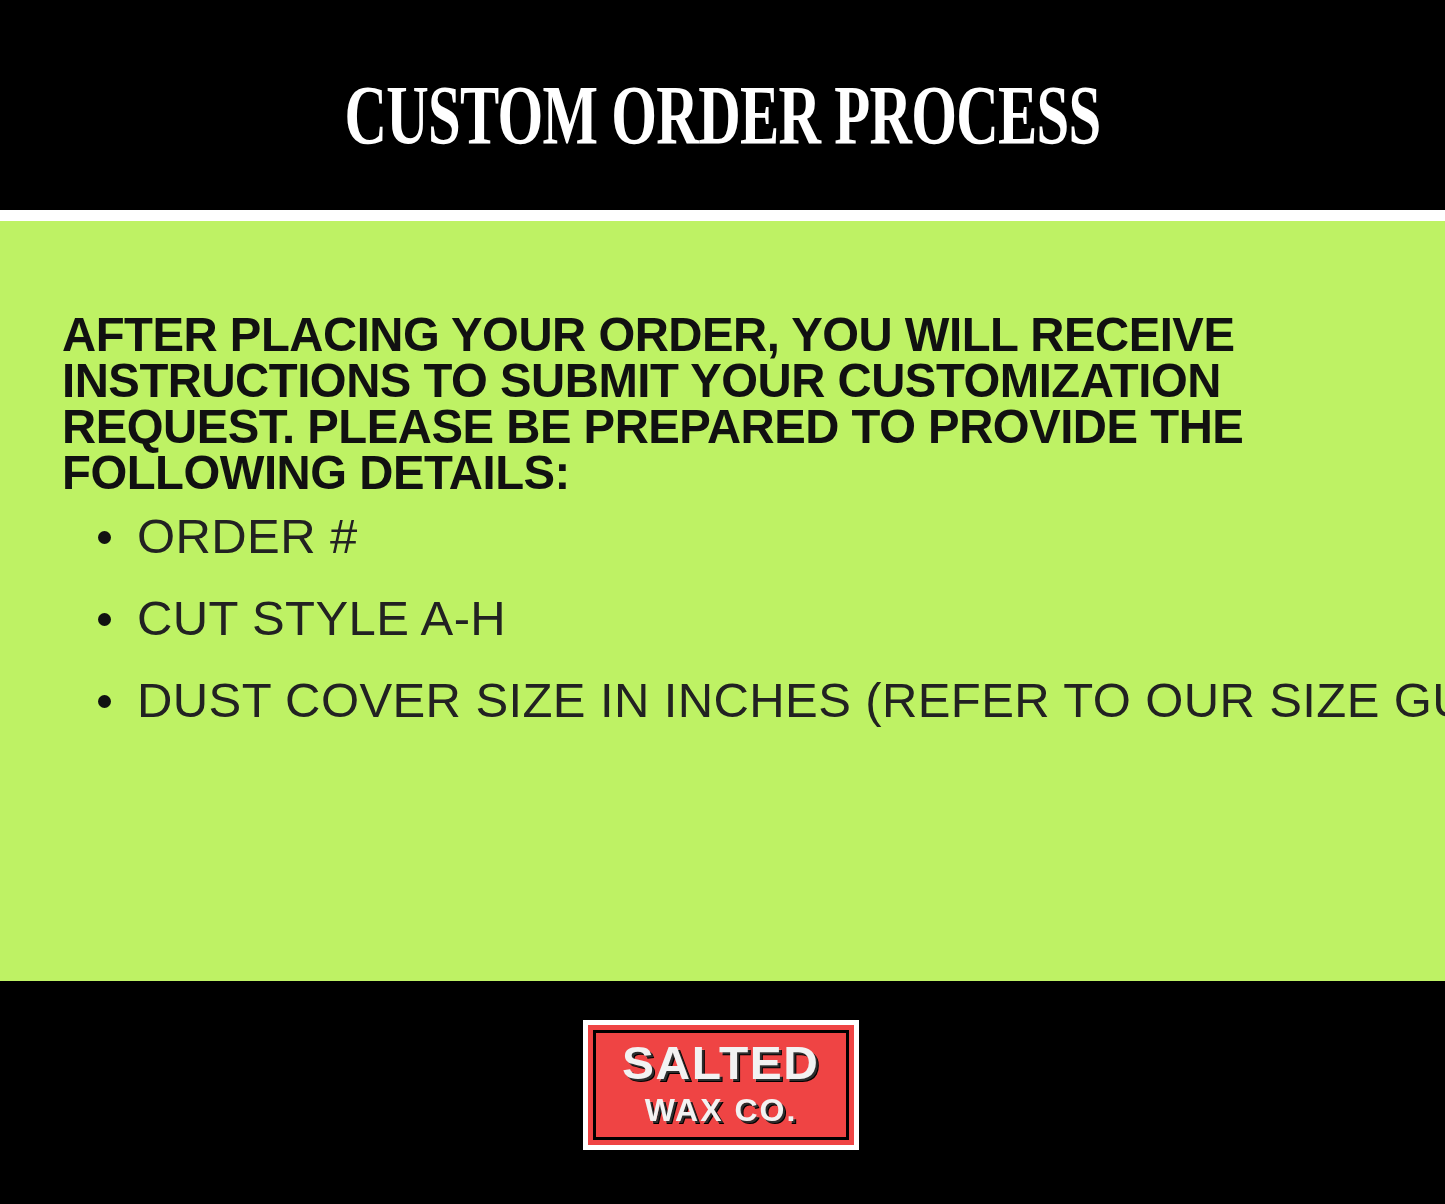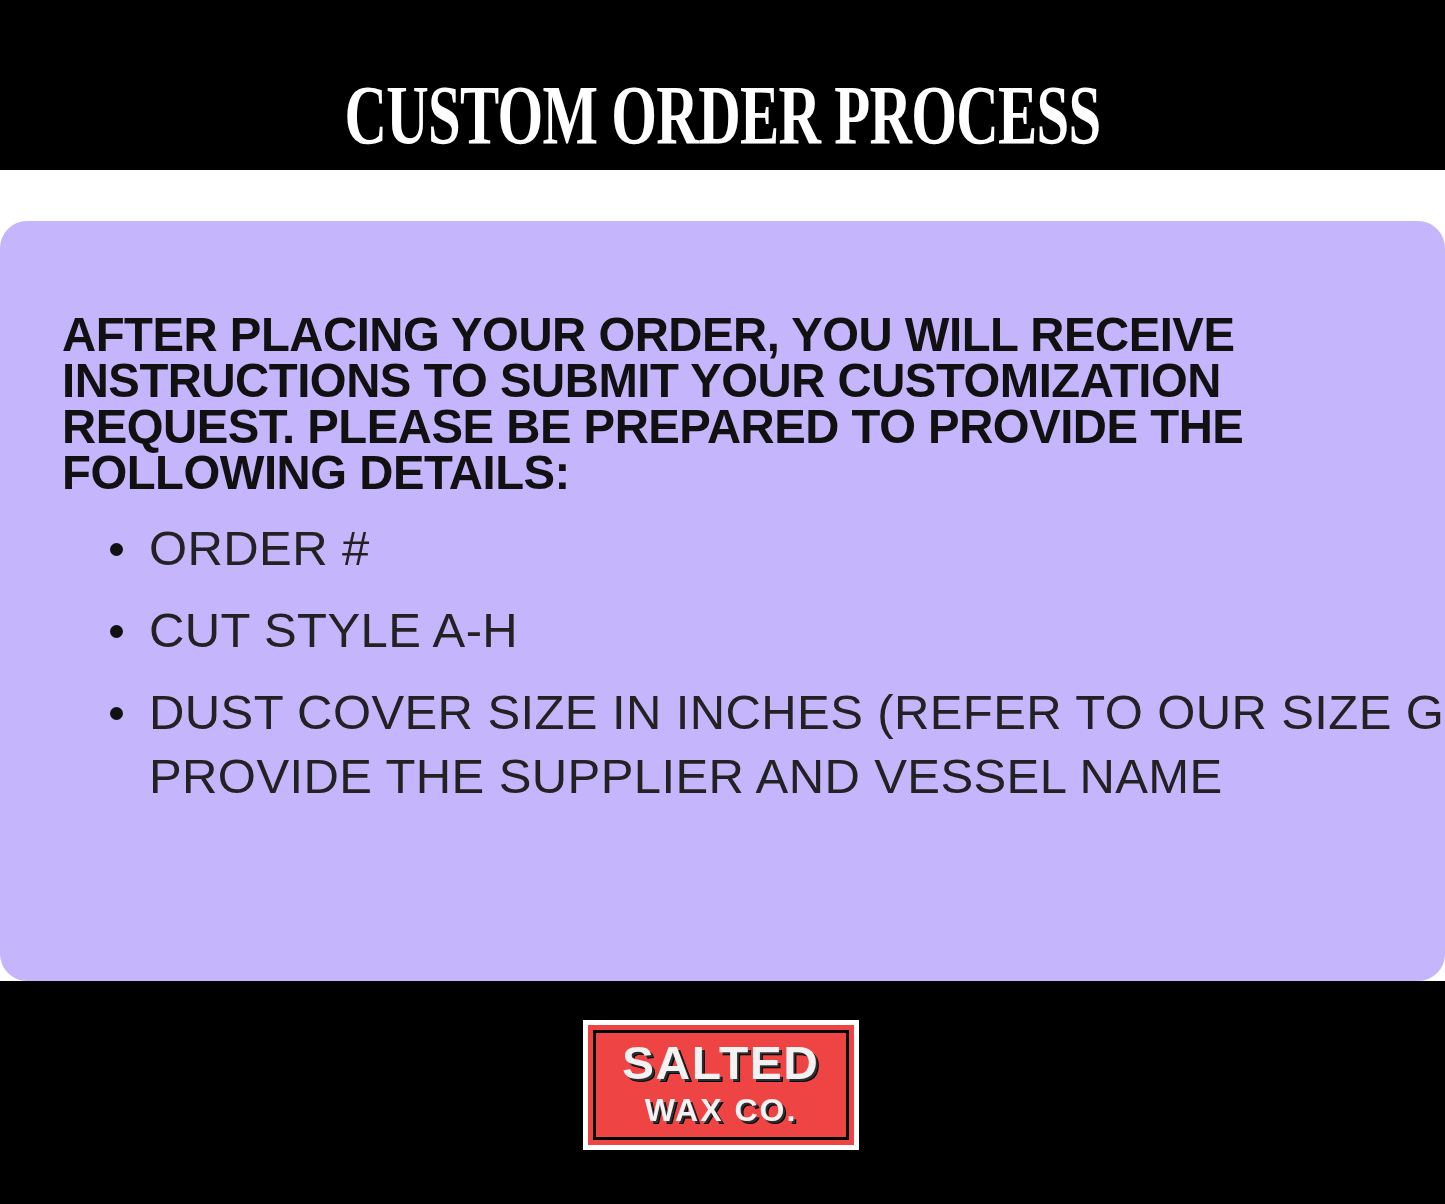--- a/index.html
+++ b/index.html
@@ -17,21 +17,21 @@
     background: #ffffff;
     overflow: hidden;
   }
 
   
   .top-bar {
     position: absolute;
     left: 0;
     top: 0;
     width: 1445px;
-    height: 170px;
+    height: 210px;
     background: #000000;
   }
   .banner-title {
     position: absolute;
     left: 0;
     top: 74px;
     width: 1445px;
     text-align: center;
     color: #ffffff;
     font-family: "Liberation Serif", "DejaVu Serif", serif;
@@ -44,22 +44,21 @@
     white-space: nowrap;
   }
 
   
   .content {
     position: absolute;
     left: 0;
     top: 221px;
     width: 1445px;
     height: 760px;
-    background: #c4b5fd;
-    border-radius: 27px;
+    background: #bef264;
   }
 
   .headline {
     position: absolute;
     left: 62px;
     top: 90px;
     width: 1260px;
     color: #111111;
     font-family: "Liberation Sans", sans-serif;
     font-weight: 700;
@@ -70,21 +69,21 @@
     transform-origin: 0 0;
     text-transform: uppercase;
   }
   .headline-line { display: block; white-space: nowrap; }
 
   .bullet-list {
     position: absolute;
     left: 90px;
     top: 283px;
     width: 1320px;
-    margin: 12px;
+    margin: 0;
     padding: 0;
     list-style: none;
   }
   .bullet-item {
     position: relative;
     padding-left: 47px;
     margin: 0 0 18px 0;
     color: #222222;
     font-family: "Liberation Sans", sans-serif;
     font-weight: 300;
@@ -191,21 +190,20 @@
         <span class="bullet-text">
           <span class="bullet-line">CUT STYLE A-H</span>
         </span>
       </li>
 
 
       <li class="bullet-item">
         <span class="bullet-dot"></span>
         <span class="bullet-text">
           <span class="bullet-line">DUST COVER SIZE IN INCHES (REFER TO OUR SIZE GUIDE)</span>
-          <span class="bullet-line">PROVIDE THE SUPPLIER AND VESSEL NAME</span>
         </span>
       </li>
 
     </ul>
   </div>
 
   <div class="bottom-bar">
     <div class="logo-frame">
       <div class="logo-inner">
         <div class="logo-word logo-word-primary">SALTED</div>

